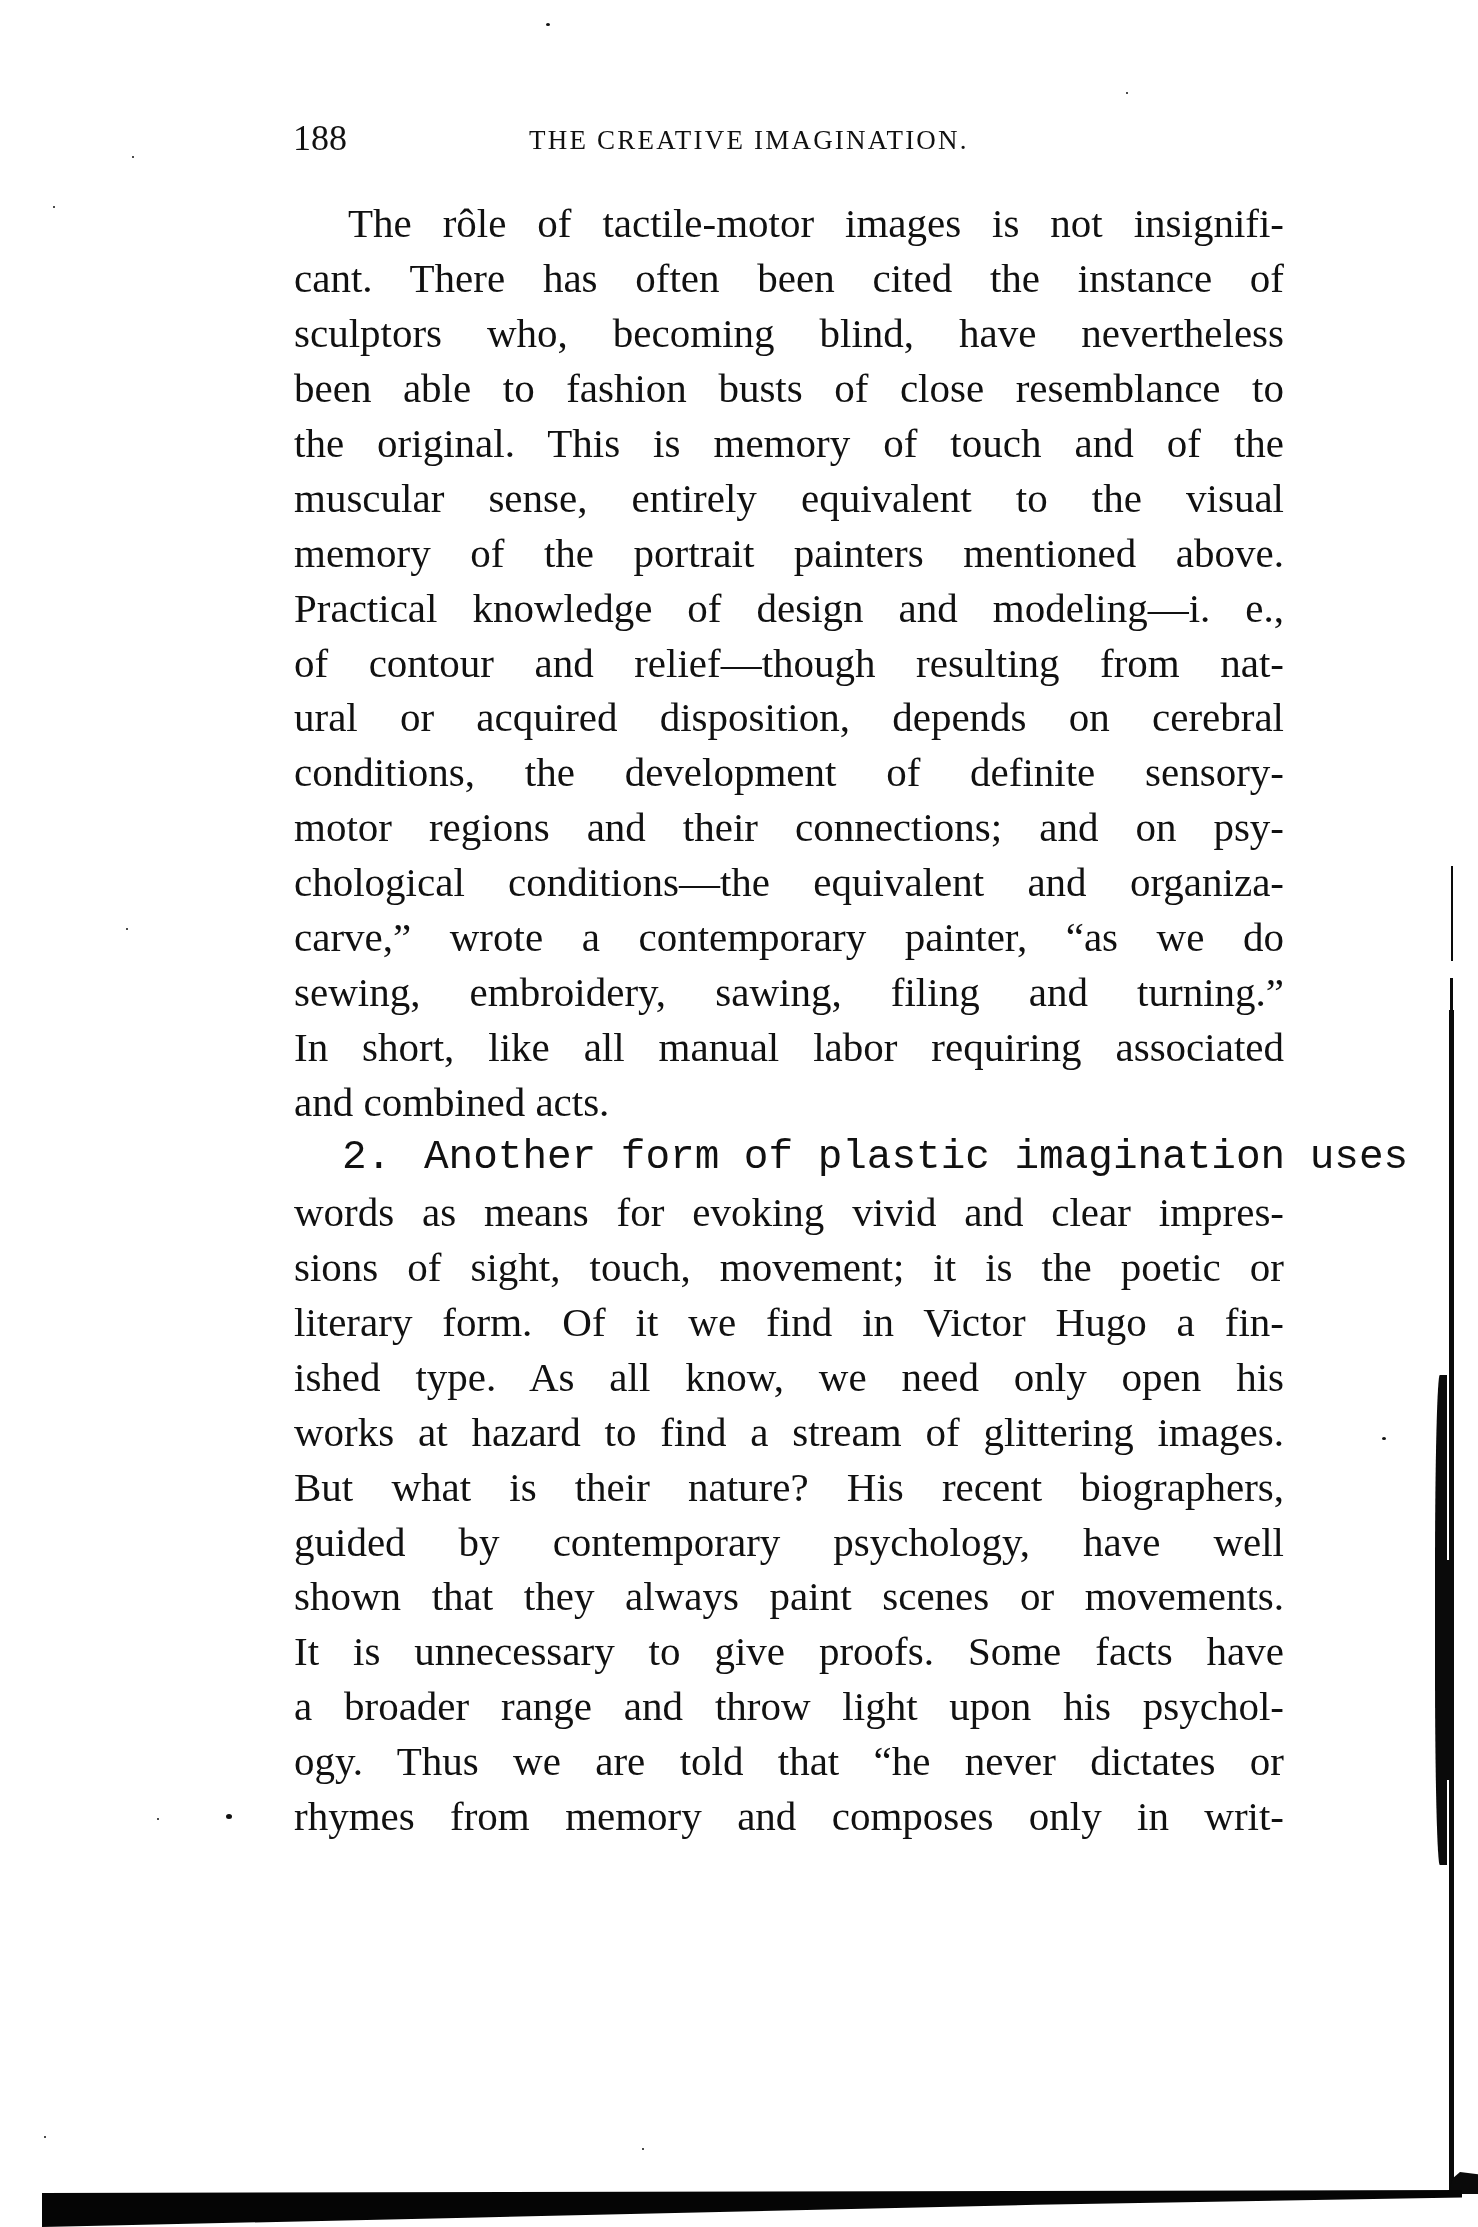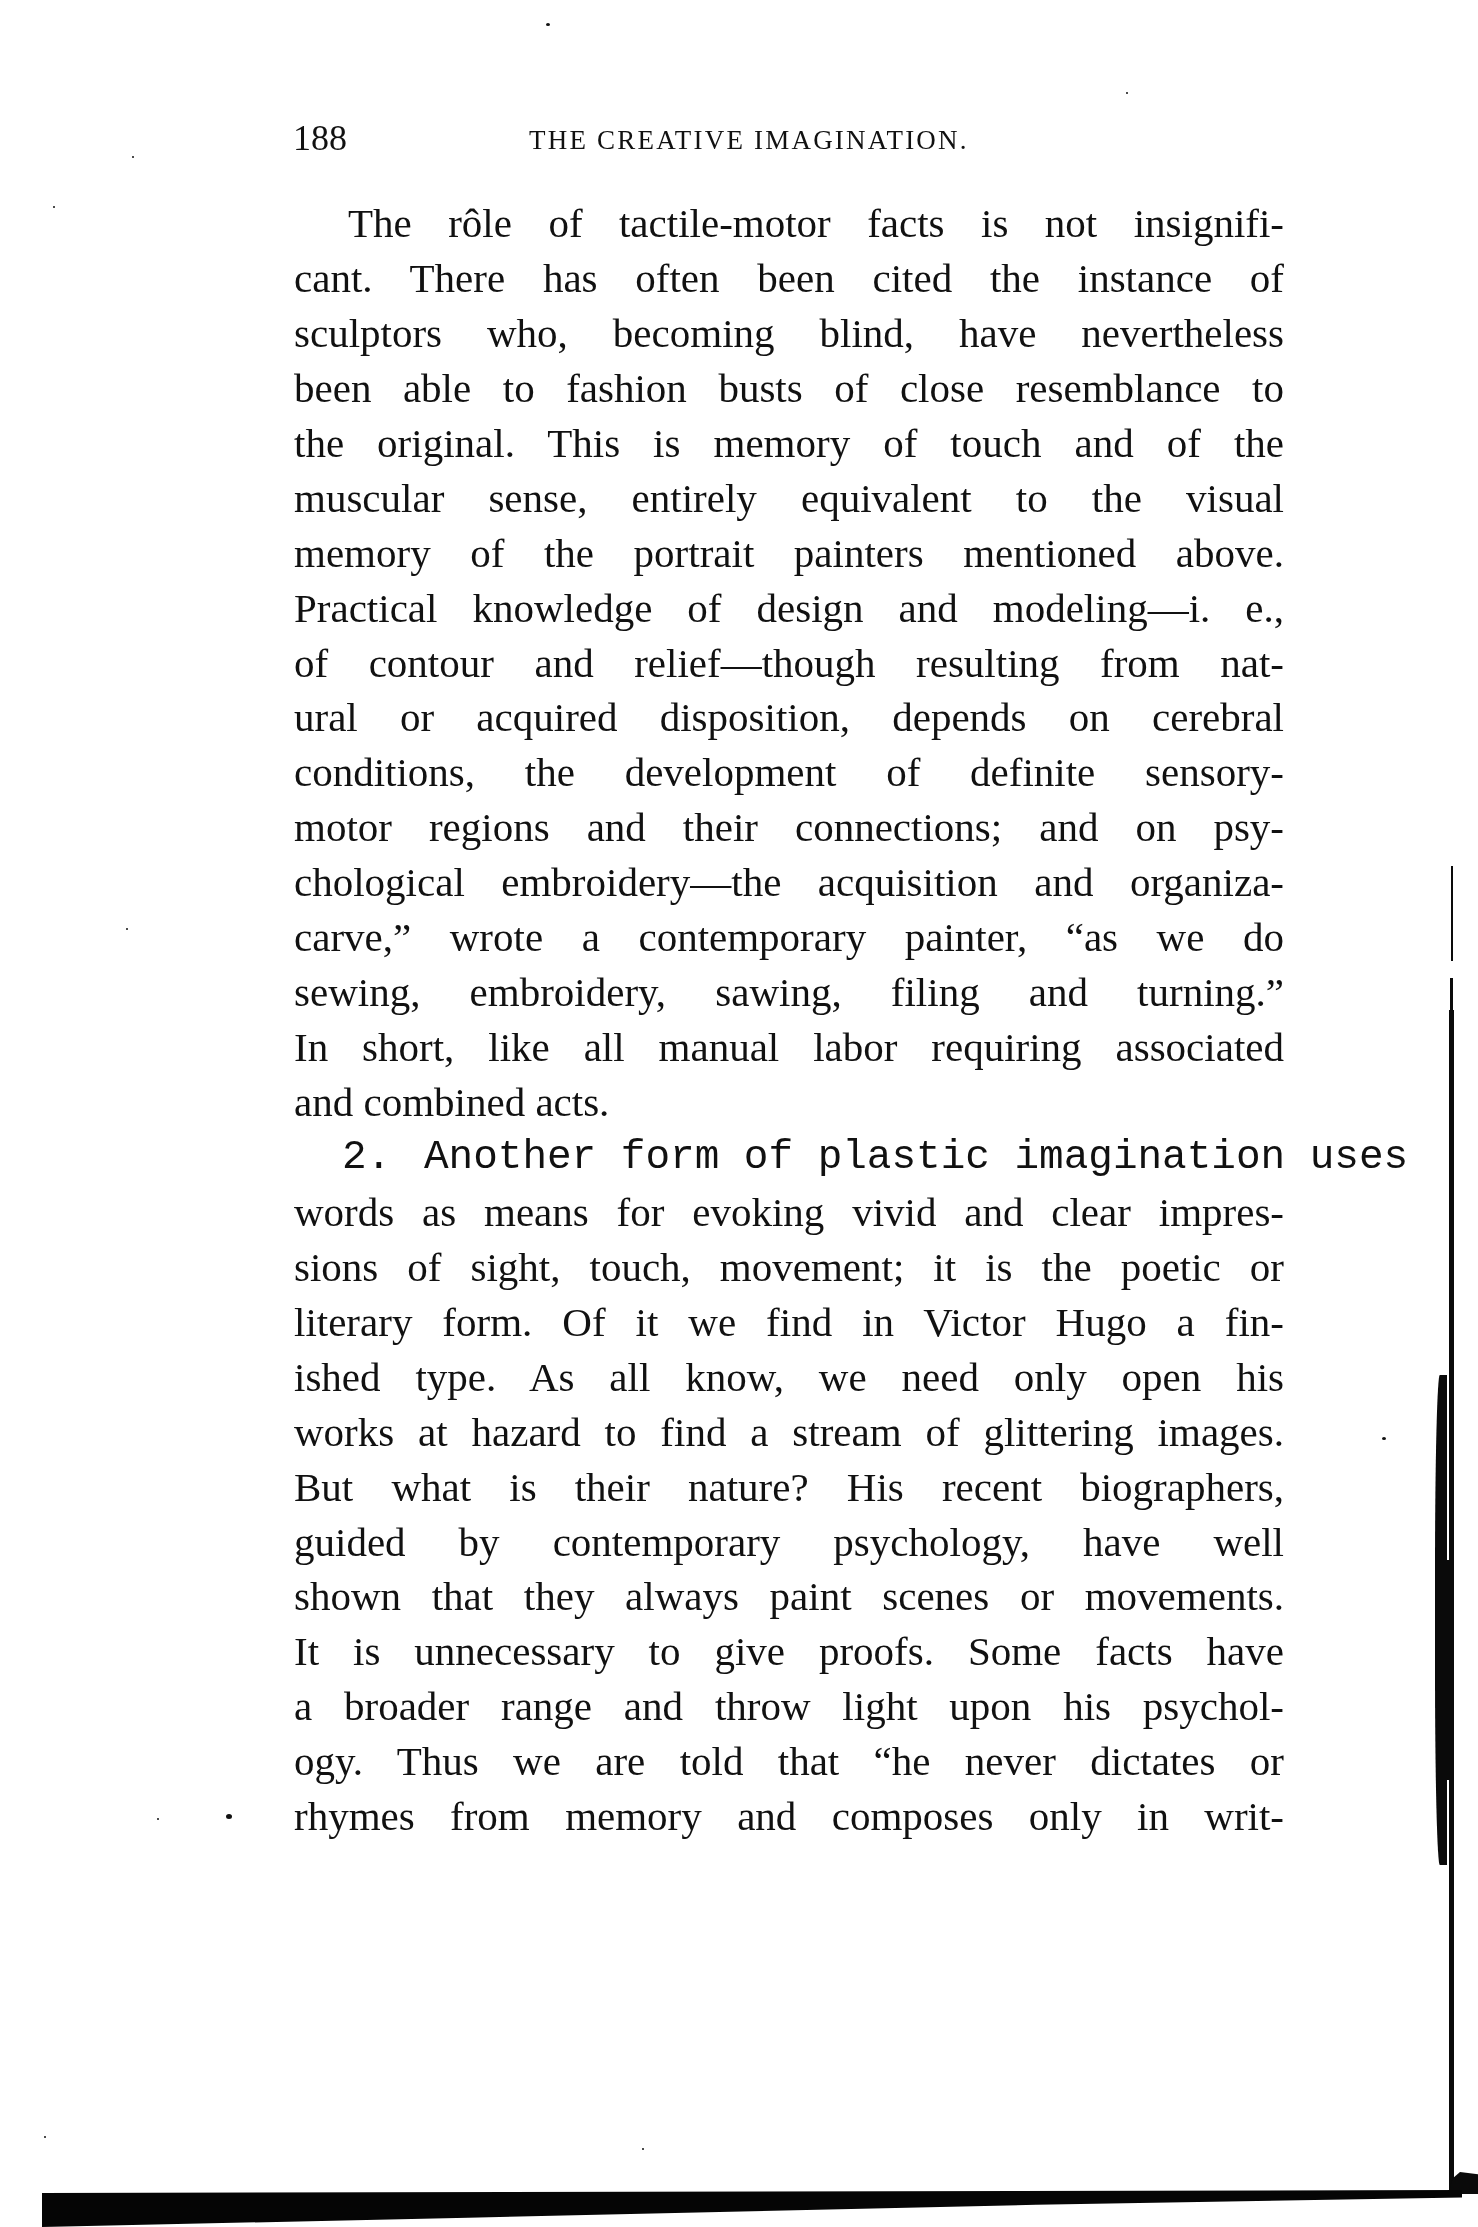--- a/index.html
+++ b/index.html
@@ -98,33 +98,33 @@
 <div class="page">
 
   <div class="running-head">
     <span class="page-number">188</span>
     <span class="running-title">THE CREATIVE IMAGINATION.</span>
   </div>
 
   <div class="body-text">
 
     <div>
-      <span class="line indent">The rôle of tactile-motor facts is not insignifi-</span>
+      <span class="line indent">The rôle of tactile-motor images is not insignifi-</span>
       <span class="line">cant.  There has often been cited the instance of</span>
       <span class="line">sculptors who, becoming blind, have nevertheless</span>
       <span class="line">been able to fashion busts of close resemblance to</span>
       <span class="line">the original.  This is memory of touch and of the</span>
       <span class="line">muscular sense, entirely equivalent to the visual</span>
       <span class="line">memory of the portrait painters mentioned above.</span>
       <span class="line">Practical knowledge of design and modeling—i. e.,</span>
       <span class="line">of contour and relief—though resulting from nat-</span>
       <span class="line">ural or acquired disposition, depends on cerebral</span>
       <span class="line">conditions, the development of definite sensory-</span>
       <span class="line">motor regions and their connections; and on psy-</span>
-      <span class="line">chological embroidery—the acquisition and organiza-</span>
+      <span class="line">chological conditions—the equivalent and organiza-</span>
       <span class="line">carve,” wrote a contemporary painter, “as we do</span>
       <span class="line">sewing, embroidery, sawing, filing and turning.”</span>
       <span class="line">In short, like all manual labor requiring associated</span>
       <span class="line last">and combined acts.</span>
     </div>
 
     <div>
       <span class="line indent-num"><span style="display:inline-block;width:82px;text-align:left;text-align-last:left;">2.</span><span style="display:inline-block;width:860px;text-align:justify;text-align-last:justify;">Another form of plastic imagination uses</span></span>
       <span class="line">words as means for evoking vivid and clear impres-</span>
       <span class="line">sions of sight, touch, movement; it is the poetic or</span>

